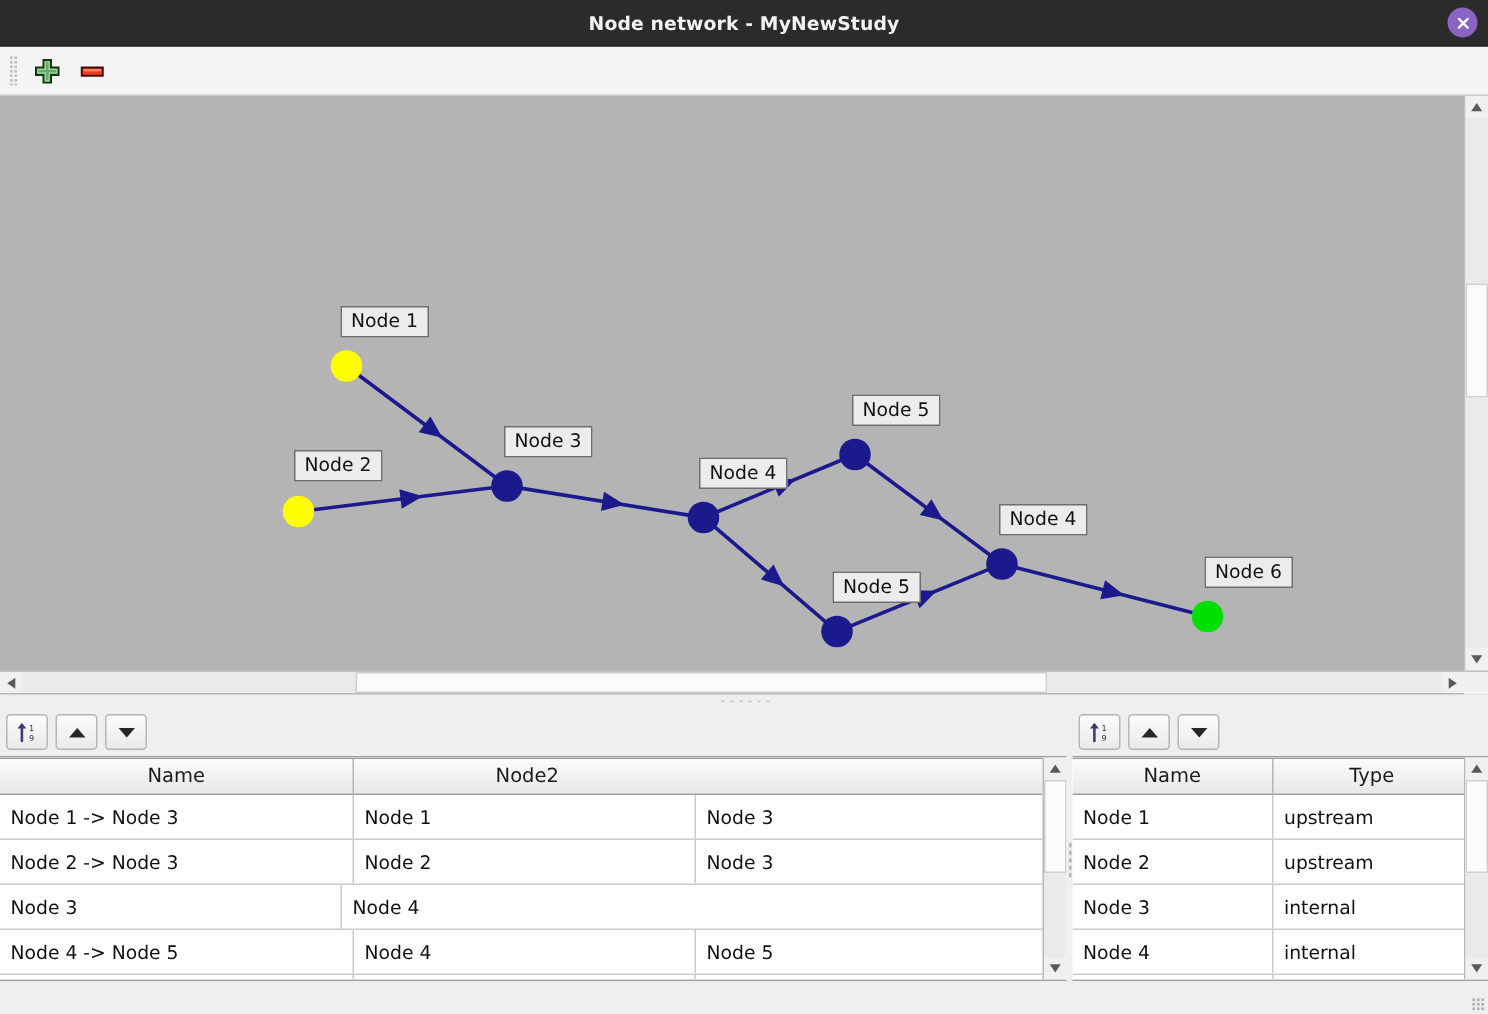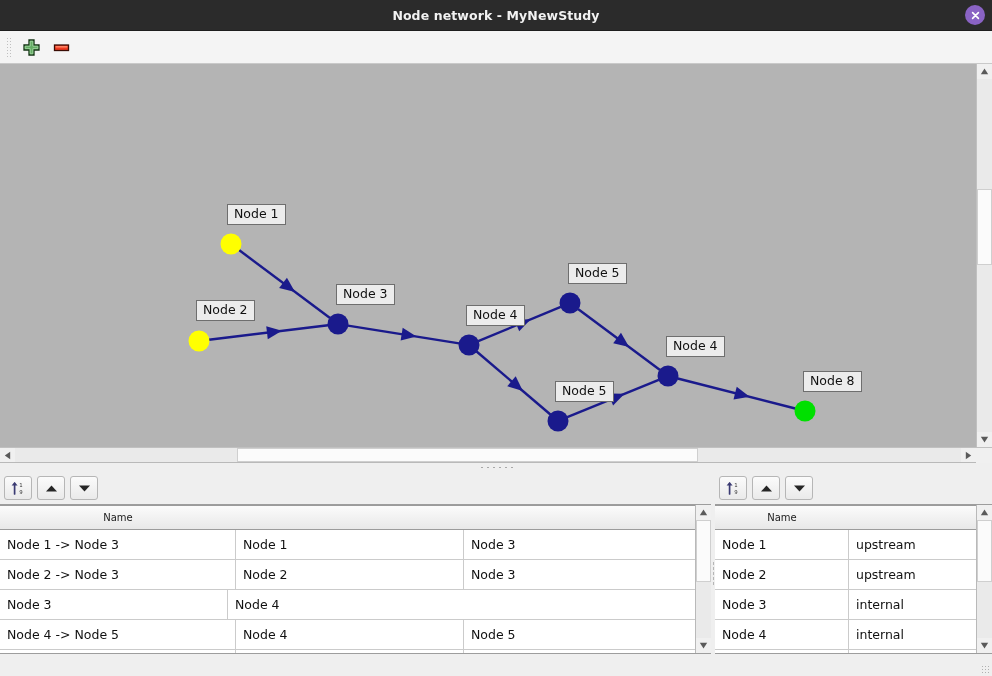--- a/index.html
+++ b/index.html
@@ -265,21 +265,21 @@
     flex: 0 0 25px;
     background: linear-gradient(#fbfbfb, #e8e8e8);
     border-bottom: 1px solid #9b9b9b;
     border-top: 1px solid #9b9b9b;
     box-sizing: border-box;
   }
   .grid-head .hcell {
     display: flex;
     align-items: center;
     justify-content: center;
-    font-size: 10px;
+    font-size: 13px;
     color: #1a1a1a;
     border-right: 1px solid #b6b6b6;
     box-sizing: border-box;
     cursor: pointer;
     overflow: hidden;
     white-space: nowrap;
   }
   .grid-head .hcell:last-child { border-right: none; }
   .grid-body {
     flex: 1;
@@ -391,21 +391,21 @@
             <circle cx="805" cy="347" r="10.5" fill="#00e000"></circle>
           </svg>
         <div id="node-labels">
             <div class="node-label" style="left: 227px; top: 140px;">Node 1</div>
             <div class="node-label" style="left: 196px; top: 236px;">Node 2</div>
             <div class="node-label" style="left: 336px; top: 220px;">Node 3</div>
             <div class="node-label" style="left: 466px; top: 241px;">Node 4</div>
             <div class="node-label" style="left: 568px; top: 199px;">Node 5</div>
             <div class="node-label" style="left: 555px; top: 317px;">Node 5</div>
             <div class="node-label" style="left: 666px; top: 272px;">Node 4</div>
-            <div class="node-label" style="left: 803px; top: 307px;">Node 8</div>
+            <div class="node-label" style="left: 803px; top: 307px;">Node 6</div>
           </div>
       </div>
       <div class="vscroll">
         <div class="sb-arrow">
           <svg width="9" height="7" viewBox="0 0 9 7">
               <path d="M4.5,0.6 L8.2,6.2 L0.8,6.2 Z" fill="#5a5a5a"></path>
             </svg>
         </div>
         <div class="sb-track">
           <div class="sb-thumb vthumb" style="top:110px; height:76px;"></div>
@@ -459,20 +459,21 @@
         <div class="tt-btn">
           <svg width="13" height="9" viewBox="0 0 13 9">
               <path d="M6.5,7.6 L1,1.4 L12,1.4 Z" fill="#262626"></path>
             </svg>
         </div>
       </div>
       <div class="grid-outer">
         <div class="grid-main">
           <div class="grid-head" id="reaches-head">
               <div class="hcell" style="flex: 0 0 236px;">Name</div>
+              <div class="hcell" style="flex: 0 0 231px;">Node2</div>
             </div>
           <div class="grid-body" id="reaches-body">
               <div class="grid-row">
                 <div class="cell" style="flex: 0 0 236px;">Node 1 -&gt; Node 3</div>
                 <div class="cell" style="flex: 0 0 228px;">Node 1</div>
                 <div class="cell" style="flex: 0 0 231px;">Node 3</div>
               </div>
               <div class="grid-row">
                 <div class="cell" style="flex: 0 0 236px;">Node 2 -&gt; Node 3</div>
                 <div class="cell" style="flex: 0 0 228px;">Node 2</div>
@@ -535,20 +536,21 @@
         <div class="tt-btn">
           <svg width="13" height="9" viewBox="0 0 13 9">
               <path d="M6.5,7.6 L1,1.4 L12,1.4 Z" fill="#262626"></path>
             </svg>
         </div>
       </div>
       <div class="grid-outer">
         <div class="grid-main">
           <div class="grid-head" id="nodes-head">
               <div class="hcell" style="flex: 0 0 134px;">Name</div>
+              <div class="hcell" style="flex: 0 0 131px;">Type</div>
             </div>
           <div class="grid-body" id="nodes-body">
               <div class="grid-row">
                 <div class="cell" style="flex: 0 0 134px;">Node 1</div>
                 <div class="cell" style="flex: 0 0 131px;">upstream</div>
               </div>
               <div class="grid-row">
                 <div class="cell" style="flex: 0 0 134px;">Node 2</div>
                 <div class="cell" style="flex: 0 0 131px;">upstream</div>
               </div>

